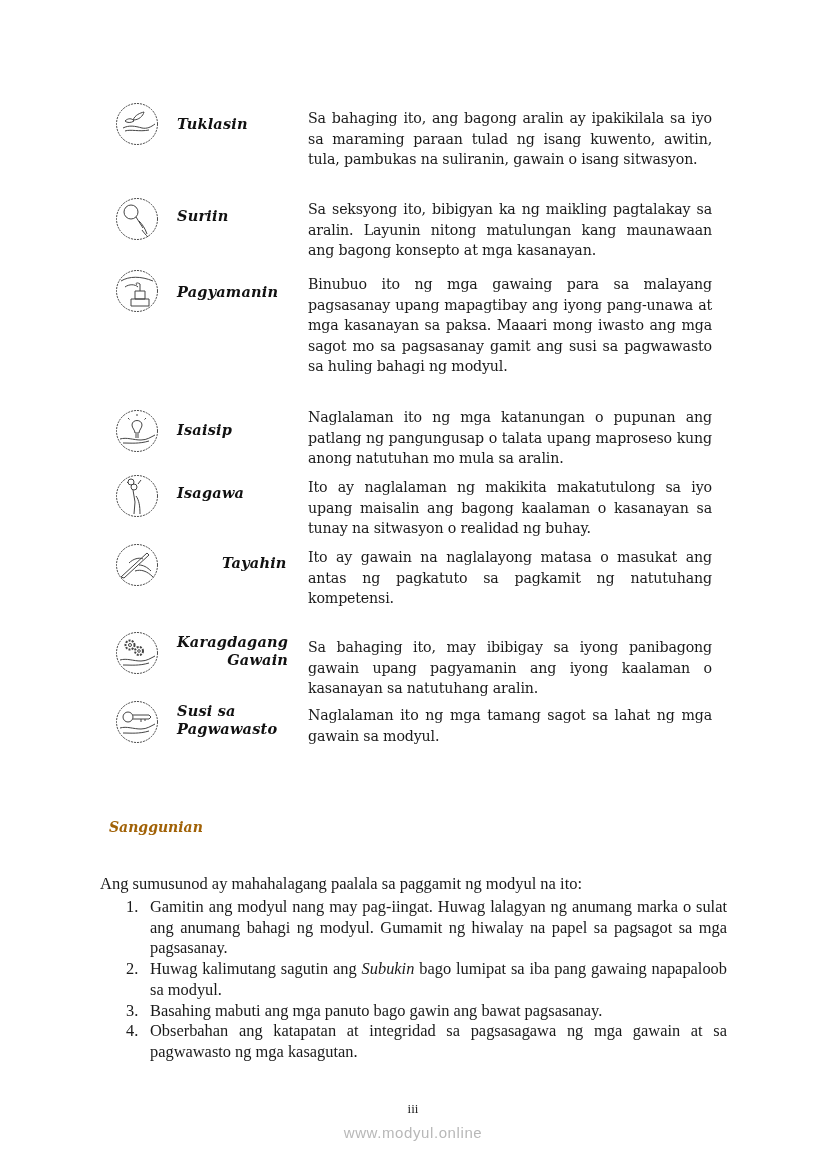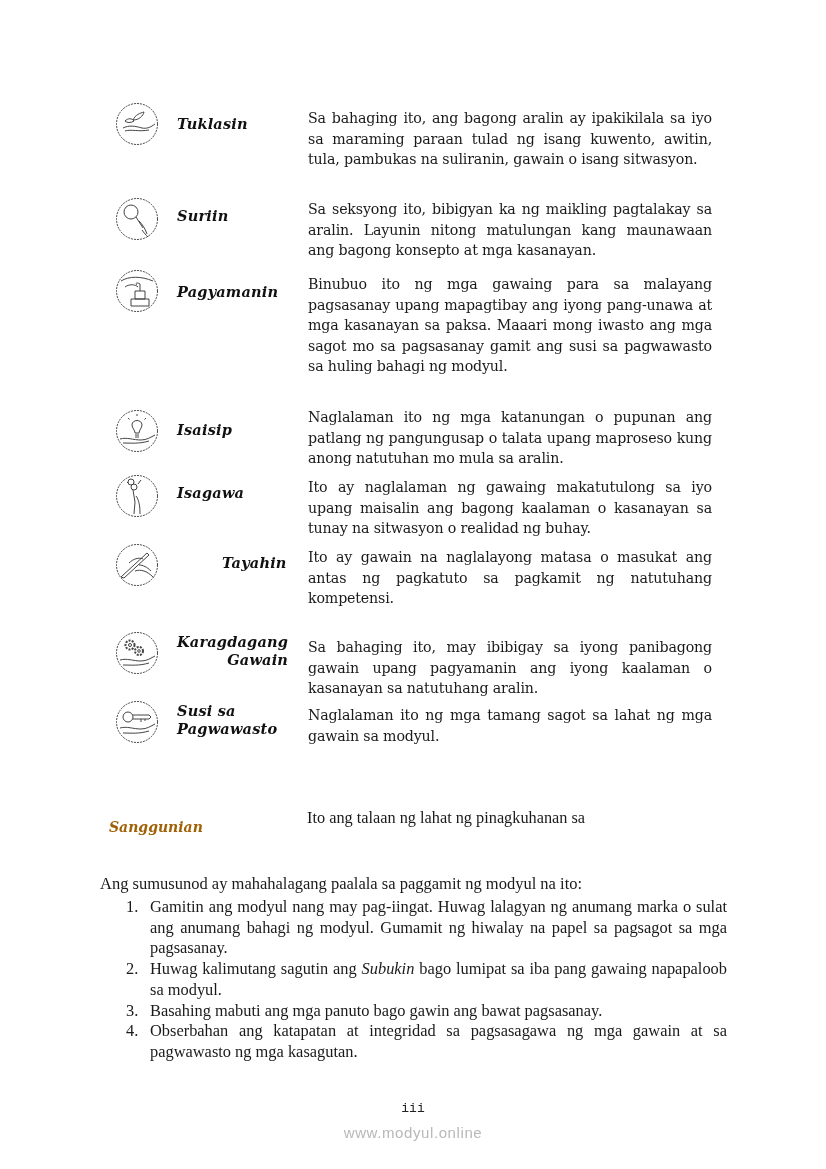--- a/index.html
+++ b/index.html
@@ -105,21 +105,21 @@
       position: absolute;
       left: 6px;
       top: 0;
     }
     .page-num {
       position: absolute;
       left: 0;
       width: 826px;
       top: 1101px;
       text-align: center;
-      font-family: Liberation Mono, monospace;
+      font-family: Liberation Serif, serif;
       font-size: 13px;
       color: #222;
     }
     .watermark {
       position: absolute;
       left: 0;
       width: 826px;
       top: 1124px;
       text-align: center;
       font-family: "Liberation Sans", sans-serif;
@@ -196,21 +196,21 @@
       <svg viewBox="0 0 44 44" fill="none" stroke="#444" stroke-width="1">
         <circle cx="22" cy="22" r="20.5" stroke-dasharray="2 1"></circle>
         <circle cx="16" cy="8" r="3"></circle>
         <circle cx="19" cy="13" r="3"></circle>
         <path d="M18 16 L20 28 L19 40"></path>
         <path d="M21 22 C24 26, 25 32, 25 40"></path>
         <path d="M14 10 L12 8 M23 10 L26 6"></path>
       </svg>
     </div>
     <div class="label" style="top:10px;">Isagawa</div>
-    <div class="desc" style="top:3px;">Ito ay naglalaman ng gawaing makatutulong sa iyo upang maisalin ang bagong kaalaman o kasanayan sa tunay na sitwasyon o realidad ng buhay.</div>
+    <div class="desc" style="top:3px;">Ito ay naglalaman ng makikita makatutulong sa iyo upang maisalin ang bagong kaalaman o kasanayan sa tunay na sitwasyon o realidad ng buhay.</div>
   </div>
 
   <div class="row" style="top:544px;">
     <div class="icon" style="top:-1px;">
       <svg viewBox="0 0 44 44" fill="none" stroke="#444" stroke-width="1">
         <circle cx="22" cy="22" r="20.5" stroke-dasharray="2 1"></circle>
         <path d="M6 34 L32 10 L34 12 L9 35 Z"></path>
         <path d="M14 20 C18 16, 24 14, 28 16"></path>
         <path d="M20 28 C26 26, 32 28, 38 34"></path>
         <path d="M24 22 C28 22, 32 24, 36 28"></path>
@@ -253,21 +253,20 @@
     <div class="label" style="top:2px;">
       <div>Susi sa</div>
       <div>Pagwawasto</div>
     </div>
     <div class="desc" style="top:5px;">Naglalaman ito ng mga tamang sagot sa lahat ng mga gawain sa modyul.</div>
   </div>
 
 
   <div class="sang-label">Sanggunian</div>
   <div class="sang-desc">
-    <div>Ito ang talaan ng lahat ng pinagkuhanan sa</div>
   </div>
 
   <div class="plain" style="top:874px;">Ang sumusunod ay mahahalagang paalala sa paggamit ng modyul na ito:</div>
 
   <ol class="reminders">
     <li>
       <span class="num">1.</span>
       <span>Gamitin ang modyul nang may pag-iingat. Huwag lalagyan ng anumang marka o sulat ang anumang bahagi ng modyul. Gumamit ng hiwalay na papel sa pagsagot sa mga pagsasanay.</span>
     </li>
     <li>

